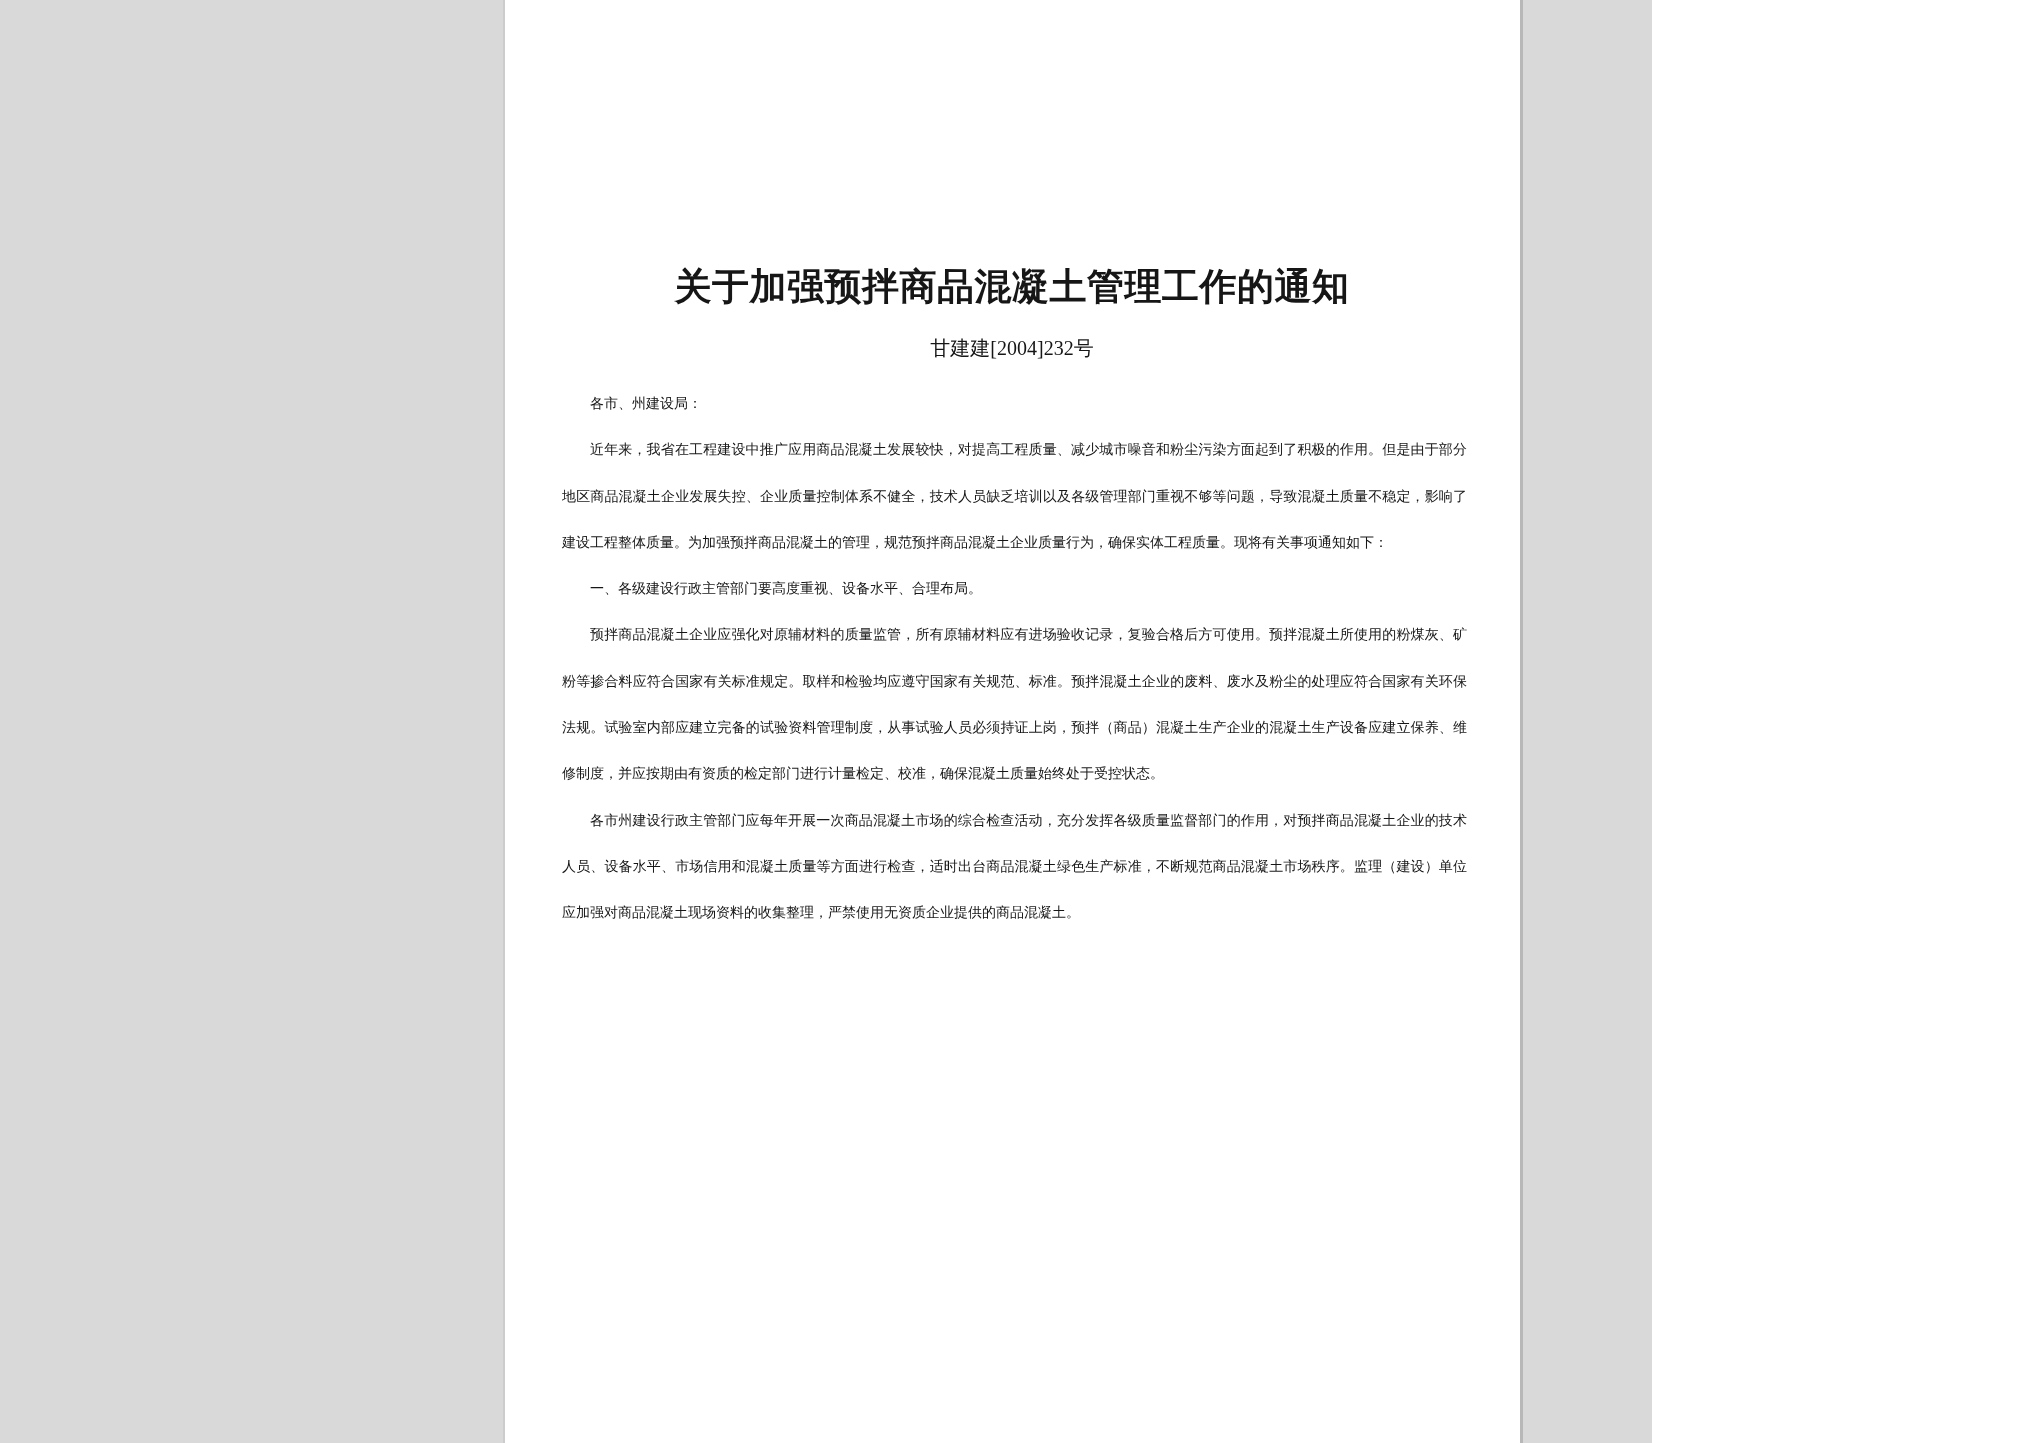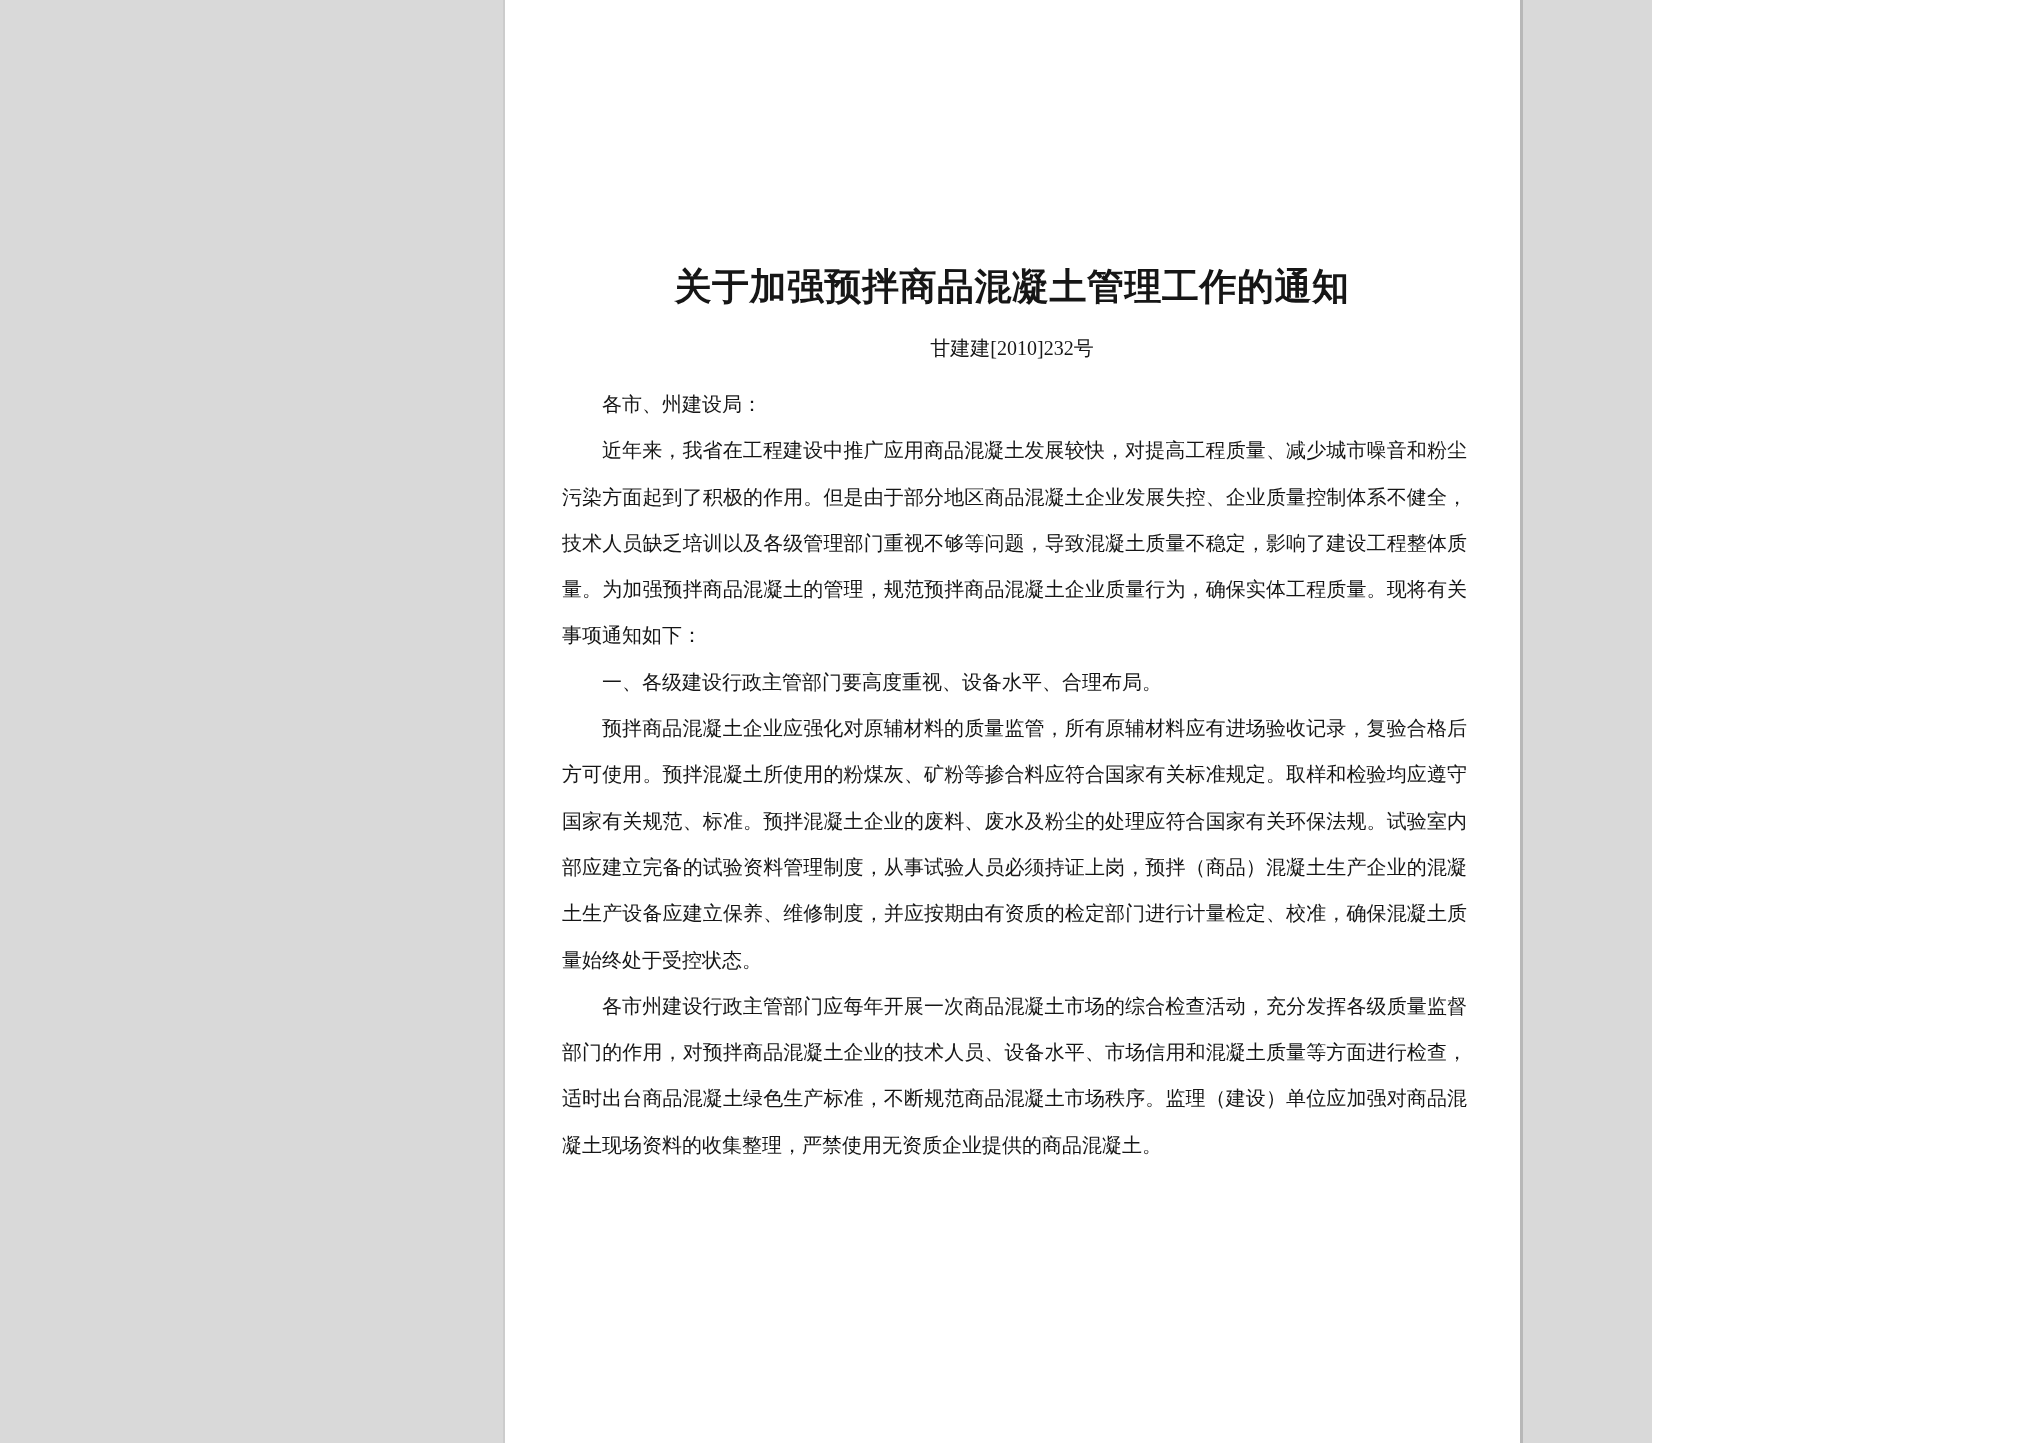--- a/index.html
+++ b/index.html
@@ -42,35 +42,35 @@
     font-size: 20px;
     line-height: 24px;
     margin-top: 24px;
     white-space: nowrap;
   }
   .doc-body {
     margin-top: 21px;
     width: 905px;
   }
   .doc-body p {
-    font-size: 20px;
+    font-size: 14px;
     line-height: 46.3px;
     text-align: justify;
     text-justify: inter-character;
     text-indent: 2em;
     word-break: break-all;
   }
 </style>
 </head>
 <body>
 
 <div class="canvas">
   <div class="paper">
     <div class="doc-title">关于加强预拌商品混凝土管理工作的通知</div>
-    <div class="doc-number">甘建建[2010]232号</div>
+    <div class="doc-number">甘建建[2004]232号</div>
     <div class="doc-body" id="doc-body">
       <p>各市、州建设局：</p>
 
     <p>近年来，我省在工程建设中推广应用商品混凝土发展较快，对提高工程质量、减少城市噪音和粉尘污染方面起到了积极的作用。但是由于部分地区商品混凝土企业发展失控、企业质量控制体系不健全，技术人员缺乏培训以及各级管理部门重视不够等问题，导致混凝土质量不稳定，影响了建设工程整体质量。为加强预拌商品混凝土的管理，规范预拌商品混凝土企业质量行为，确保实体工程质量。现将有关事项通知如下：</p>
         <p>一、各级建设行政主管部门要高度重视、设备水平、合理布局。</p>
         <p>预拌商品混凝土企业应强化对原辅材料的质量监管，所有原辅材料应有进场验收记录，复验合格后方可使用。预拌混凝土所使用的粉煤灰、矿粉等掺合料应符合国家有关标准规定。取样和检验均应遵守国家有关规范、标准。预拌混凝土企业的废料、废水及粉尘的处理应符合国家有关环保法规。试验室内部应建立完备的试验资料管理制度，从事试验人员必须持证上岗，预拌（商品）混凝土生产企业的混凝土生产设备应建立保养、维修制度，并应按期由有资质的检定部门进行计量检定、校准，确保混凝土质量始终处于受控状态。</p>
         <p>各市州建设行政主管部门应每年开展一次商品混凝土市场的综合检查活动，充分发挥各级质量监督部门的作用，对预拌商品混凝土企业的技术人员、设备水平、市场信用和混凝土质量等方面进行检查，适时出台商品混凝土绿色生产标准，不断规范商品混凝土市场秩序。监理（建设）单位应加强对商品混凝土现场资料的收集整理，严禁使用无资质企业提供的商品混凝土。</p>
       </div>
   </div>
 </div>

